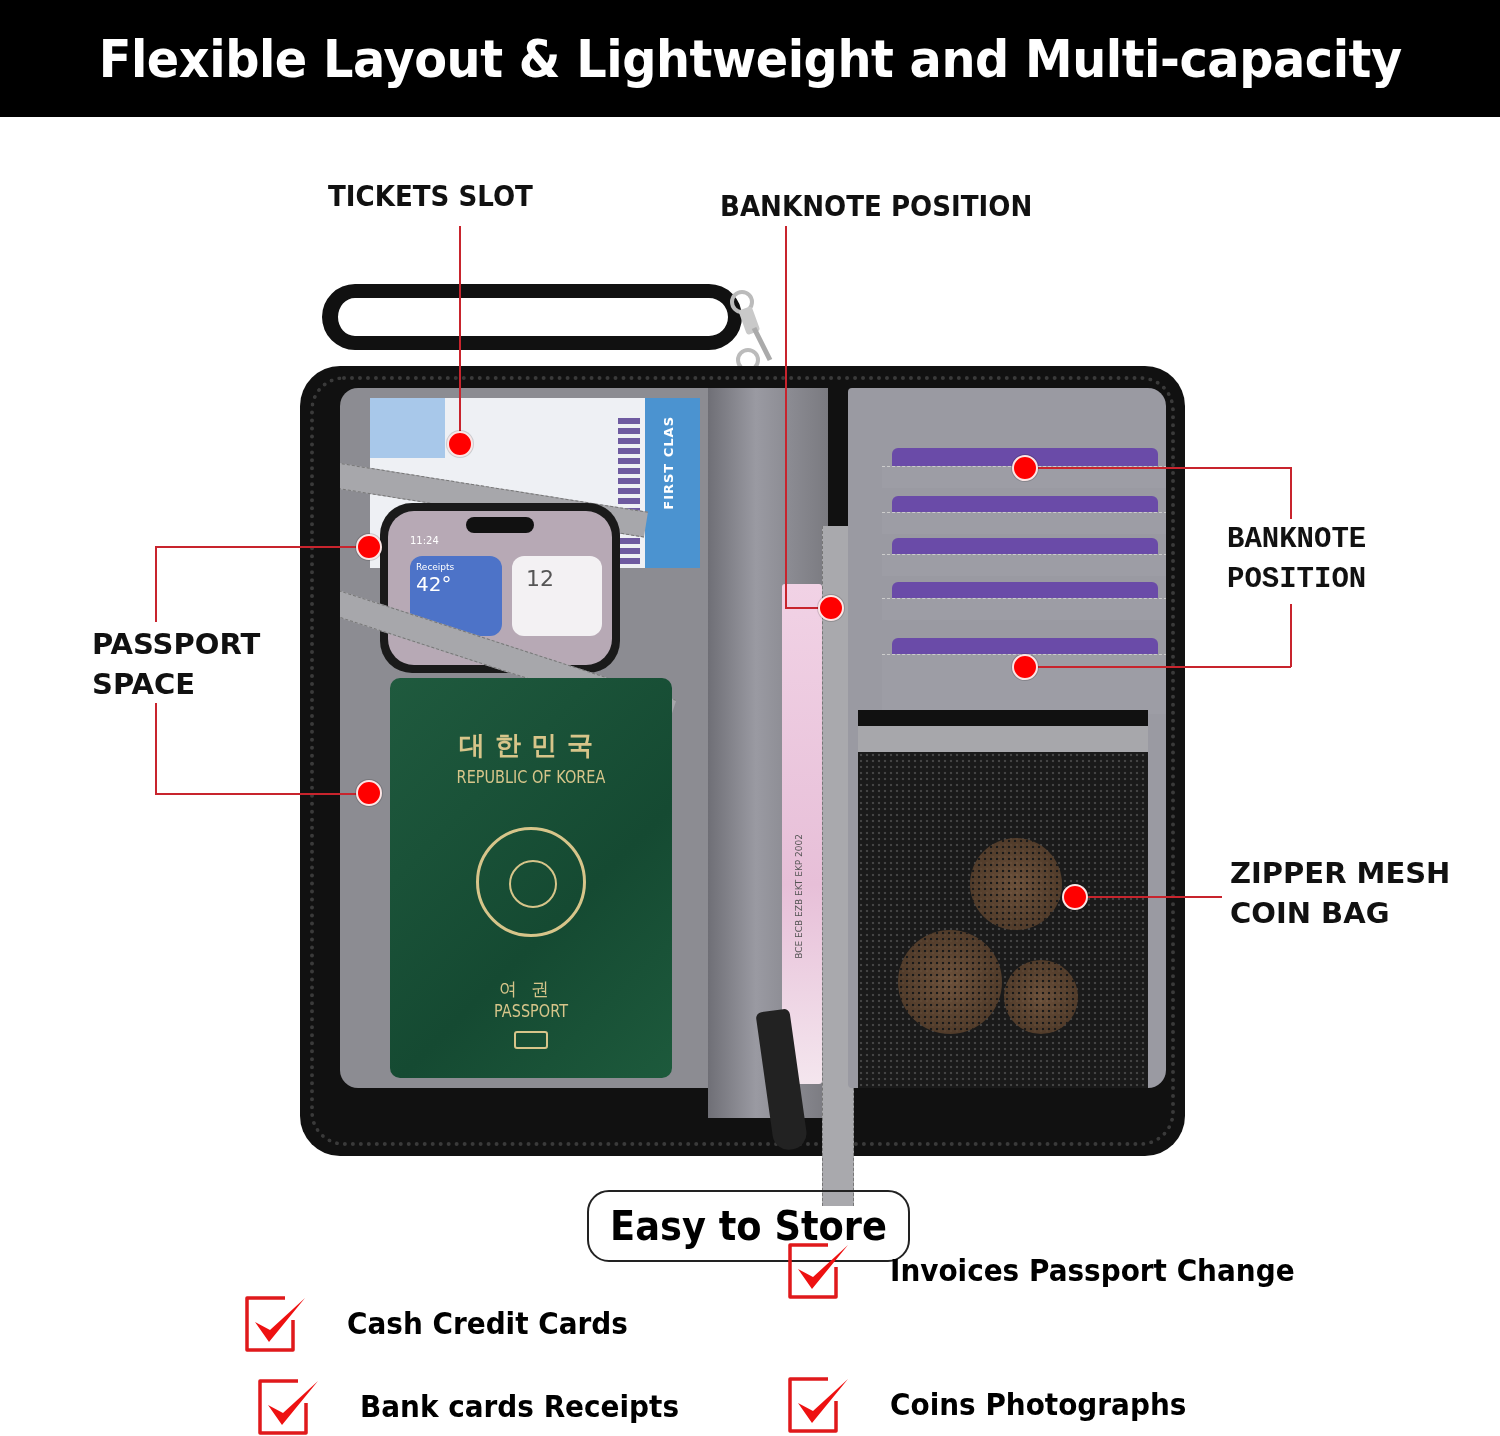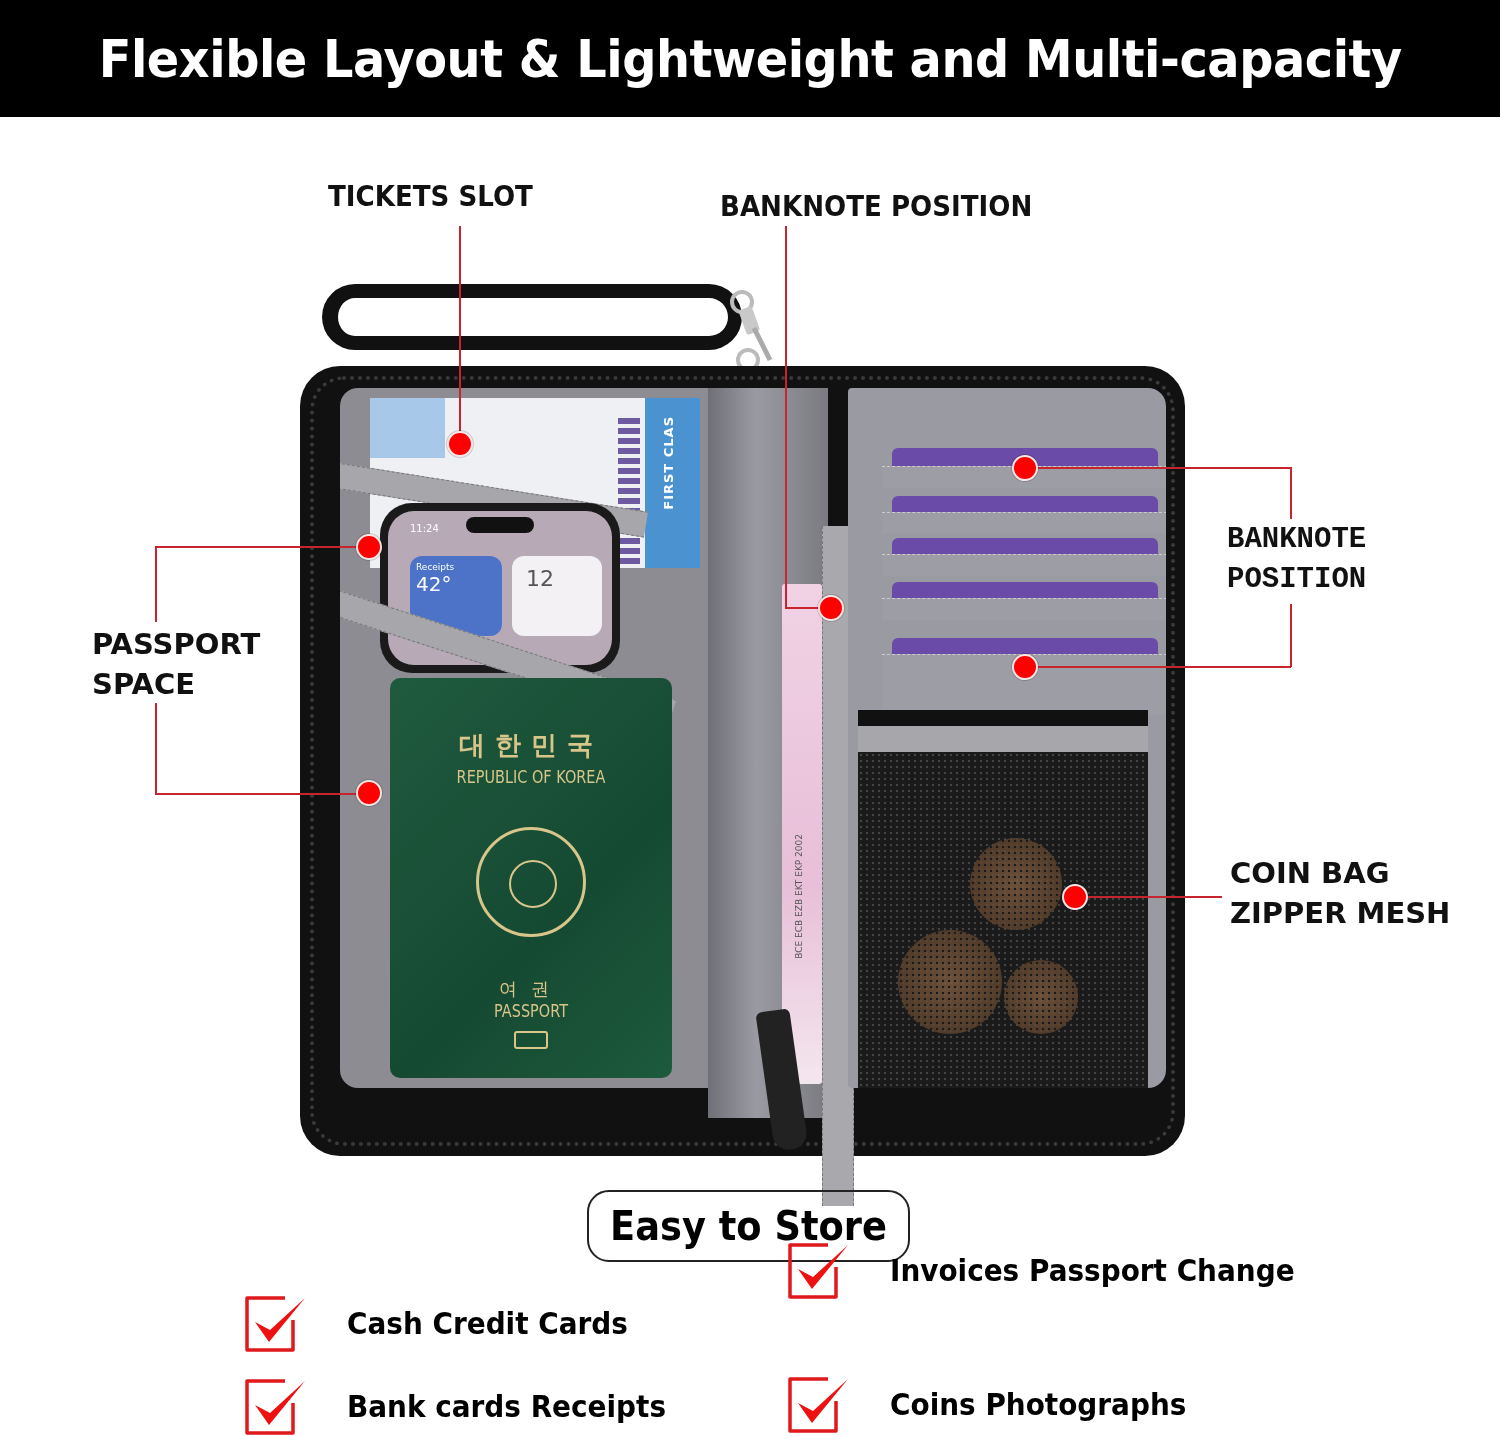--- a/index.html
+++ b/index.html
@@ -31,21 +31,21 @@
   .right-panel { position: absolute; left: 520px; top: 22px; width: 345px; height: 700px; background: #9a9aa2; border-radius: 4px 18px 18px 4px; overflow: hidden; }
 
   .ticket { position: absolute; left: 30px; top: 10px; width: 330px; height: 170px; background: #eef0f4; }
   .ticket-blue { position: absolute; left: 0; top: 0; width: 75px; height: 60px; background: #a8c8ea; }
   .ticket-stripe { position: absolute; right: 0; top: 0; width: 55px; height: 100%; background: #4b93d0; }
   .ticket-stripe span { position: absolute; left: 16px; top: 18px; color: #fff; font-weight: bold; font-size: 13px; writing-mode: vertical-rl; transform: rotate(180deg); letter-spacing: 1px; }
   .barcode { position: absolute; right: 60px; top: 20px; width: 22px; height: 150px; background: repeating-linear-gradient(180deg,#6e5aa0 0 6px,transparent 6px 10px); }
 
   .phone { position: absolute; left: 40px; top: 115px; width: 240px; height: 170px; background: #1a1a1a; border-radius: 32px; padding: 8px; }
   .phone-screen { width: 100%; height: 100%; background: #b7a9b5; border-radius: 26px; position: relative; overflow: hidden; }
-  .phone-time { position: absolute; left: 22px; top: 12px; font-size: 10px; color: #fff; }
+  .phone-time { position: absolute; left: 22px; top: 24px; font-size: 10px; color: #fff; }
   .island { position: absolute; left: 78px; top: 6px; width: 68px; height: 16px; background: #111; border-radius: 8px; }
   .widget-weather { position: absolute; left: 22px; top: 45px; width: 92px; height: 80px; background: #4d73c8; border-radius: 12px; color: #fff; font-size: 9px; padding: 6px; }
   .widget-cal { position: absolute; left: 124px; top: 45px; width: 90px; height: 80px; background: #f3f1f3; border-radius: 12px; color: #555; font-size: 22px; padding: 10px 14px; }
 
   .webbing { position: absolute; height: 26px; background: #a7a7ab; border-top: 1px dashed #777; border-bottom: 1px dashed #777; }
 
   .passport { position: absolute; left: 50px; top: 290px; width: 282px; height: 400px; background: linear-gradient(135deg,#1f5a3e,#154a32 60%,#1d5a3c); border-radius: 10px; color: #d7c58a; text-align: center; }
   .pp-kr { margin-top: 50px; font-size: 26px; font-weight: bold; letter-spacing: 10px; }
   .pp-en { font-size: 17px; margin-top: 4px; transform: scaleX(0.85); }
   .pp-emblem { width: 110px; height: 110px; margin: 40px auto 0; border: 3px solid #d7c58a; border-radius: 50%; position: relative; }
@@ -91,22 +91,22 @@
 <div class="label" style="left:92px; top:624px;">
   <div>PASSPORT</div>
   <div>SPACE</div>
 </div>
 
 <div class="label" style="left:1227px; top:520px;font-family:Liberation Mono, monospace;">
   <div>BANKNOTE</div>
   <div>POSITION</div>
 </div>
 <div class="label" style="left:1230px; top:853px;">
+  <div>ZIPPER MESH</div>
   <div>COIN BAG</div>
-  <div>ZIPPER MESH</div>
 </div>
 
 <div class="product">
   <div class="strap"></div>
   <svg class="clasp" viewBox="0 0 60 86">
     <circle cx="14" cy="12" r="10" fill="none" stroke="#bbb" stroke-width="4"></circle>
     <rect x="14" y="18" width="14" height="26" rx="3" fill="#c9c9c9" transform="rotate(-20 20 30)"></rect>
     <line x1="26" y1="38" x2="42" y2="70" stroke="#aaa" stroke-width="5"></line>
     <circle cx="20" cy="70" r="10" fill="none" stroke="#bbb" stroke-width="4"></circle>
   </svg>
@@ -212,21 +212,21 @@
   </svg>
   <span class="check-text">Cash Credit Cards</span>
 </div>
 <div class="check-item" style="left:786px; top:1239px;">
   <svg class="check-icon" viewBox="0 0 64 62">
     <path d="M50 28 V58 H4 V6 H42" fill="none" stroke="#e0191b" stroke-width="3.5" stroke-linejoin="round"></path>
     <path d="M12 30 L26 50 L62 6 L27 38 Z" fill="#ee1111"></path>
   </svg>
   <span class="check-text">Invoices Passport Change</span>
 </div>
-<div class="check-item" style="left:243px; top:1375px;justify-content:flex-end;">
+<div class="check-item" style="left:256px; top:1375px;justify-content:flex-end;">
   <svg class="check-icon" viewBox="0 0 64 62">
     <path d="M50 28 V58 H4 V6 H42" fill="none" stroke="#e0191b" stroke-width="3.5" stroke-linejoin="round"></path>
     <path d="M12 30 L26 50 L62 6 L27 38 Z" fill="#ee1111"></path>
   </svg>
   <span class="check-text">Bank cards Receipts</span>
 </div>
 <div class="check-item" style="left:786px; top:1373px;text-align:center;">
   <svg class="check-icon" viewBox="0 0 64 62">
     <path d="M50 28 V58 H4 V6 H42" fill="none" stroke="#e0191b" stroke-width="3.5" stroke-linejoin="round"></path>
     <path d="M12 30 L26 50 L62 6 L27 38 Z" fill="#ee1111"></path>

